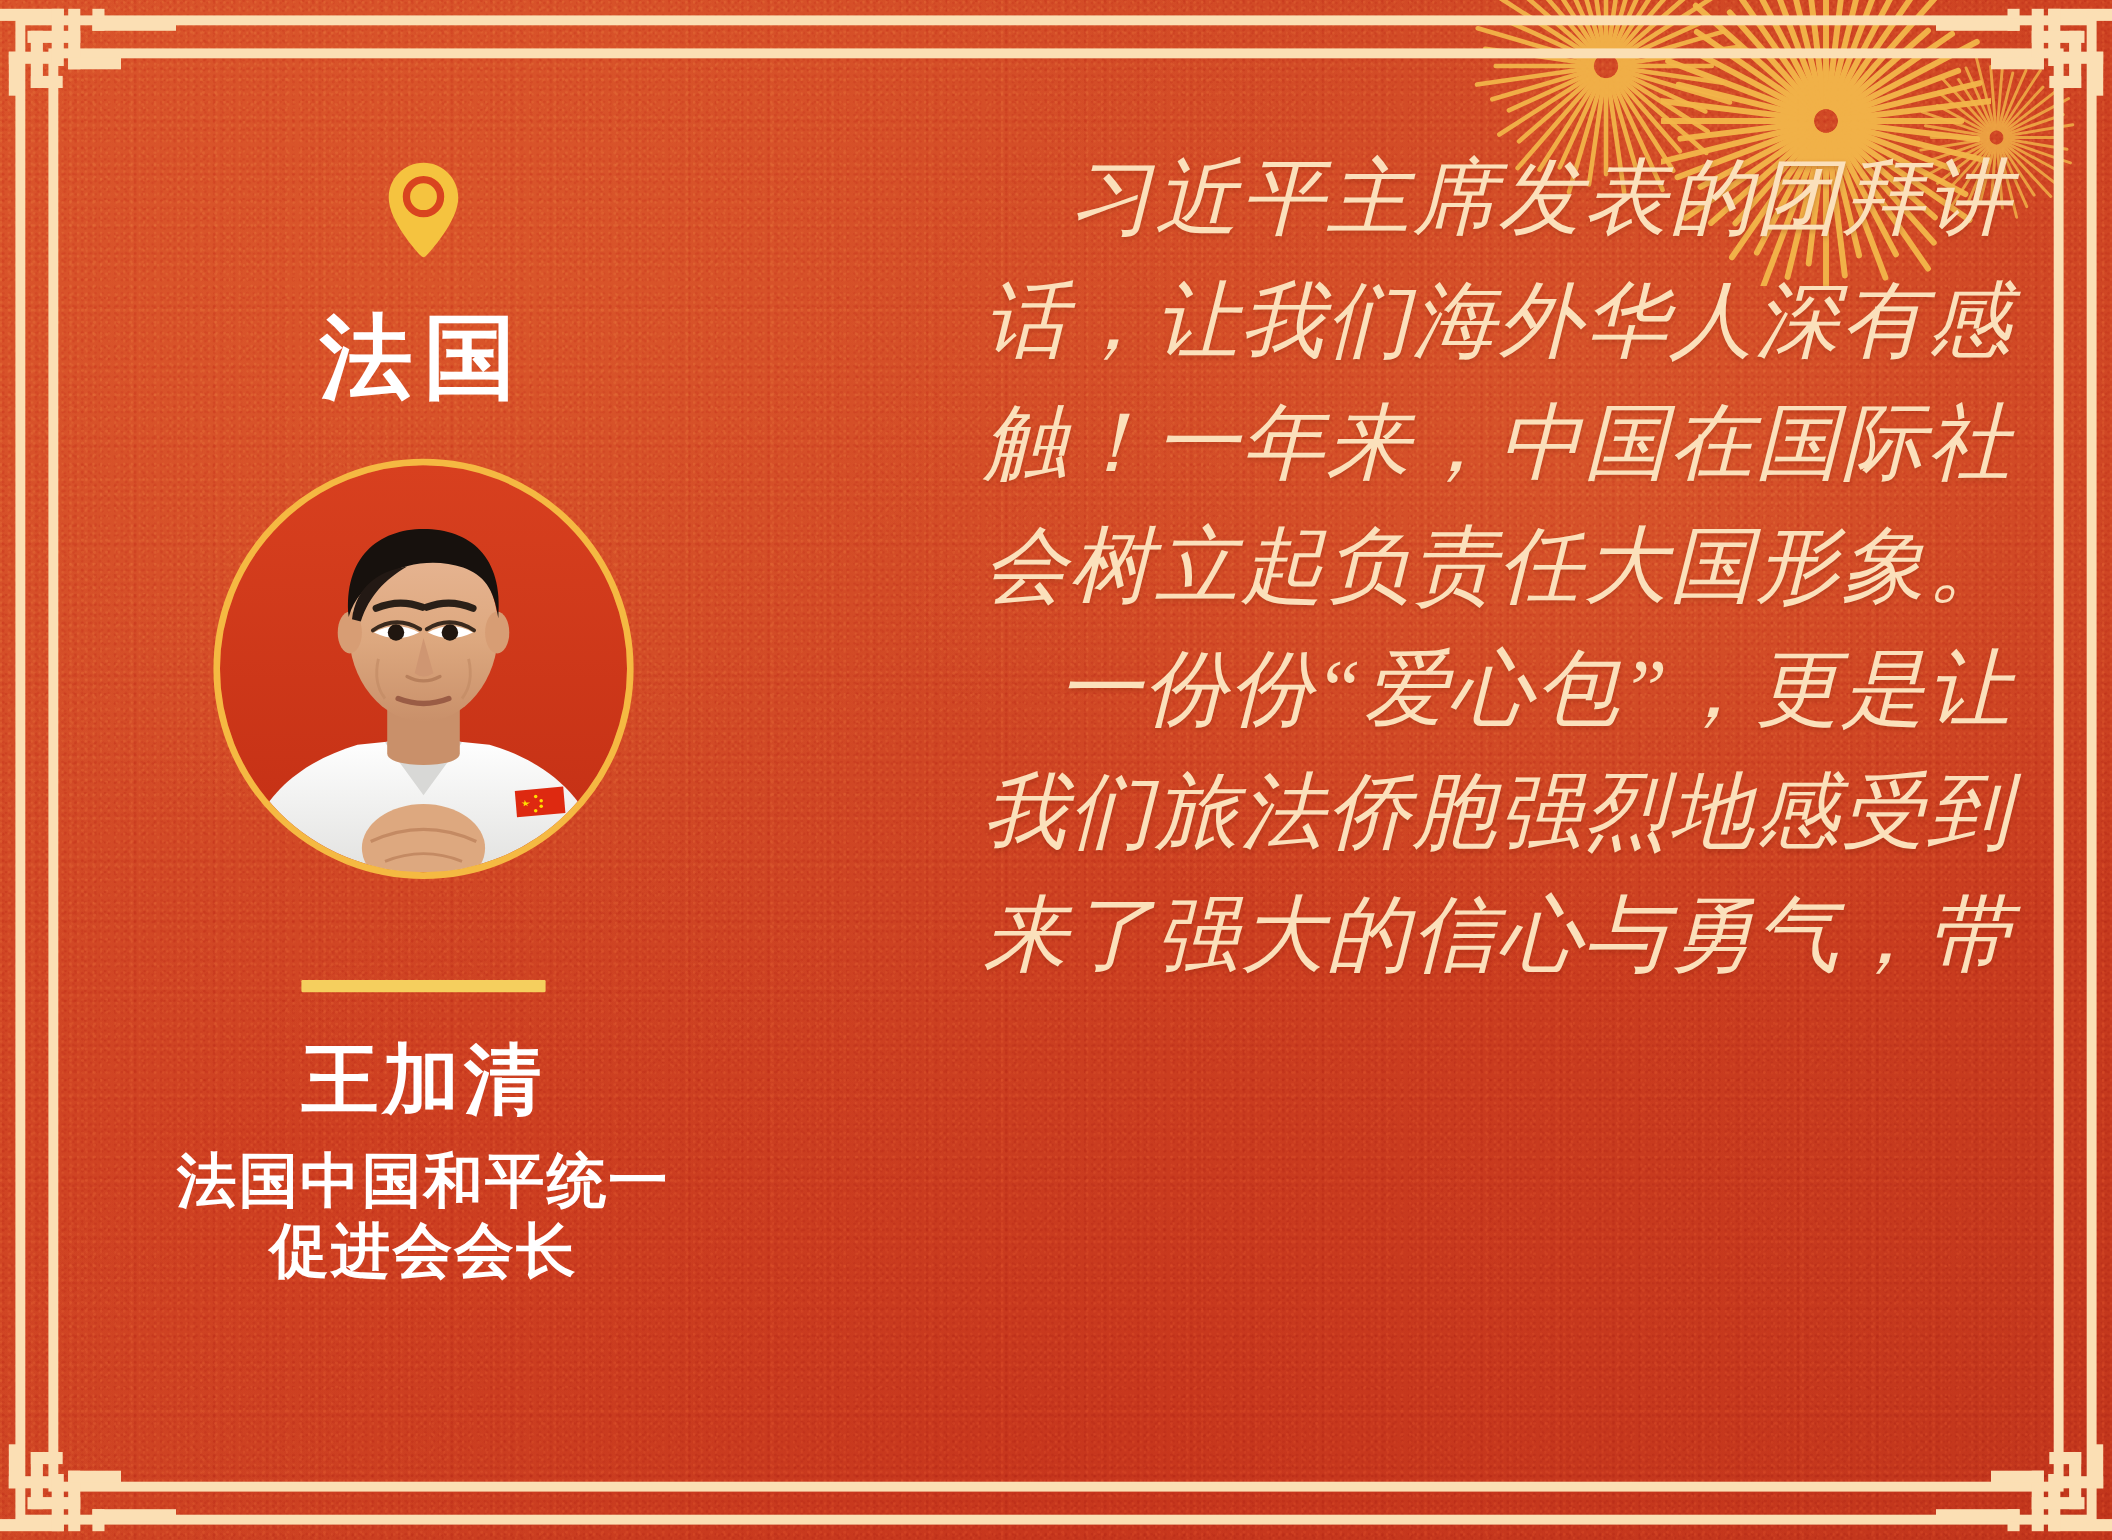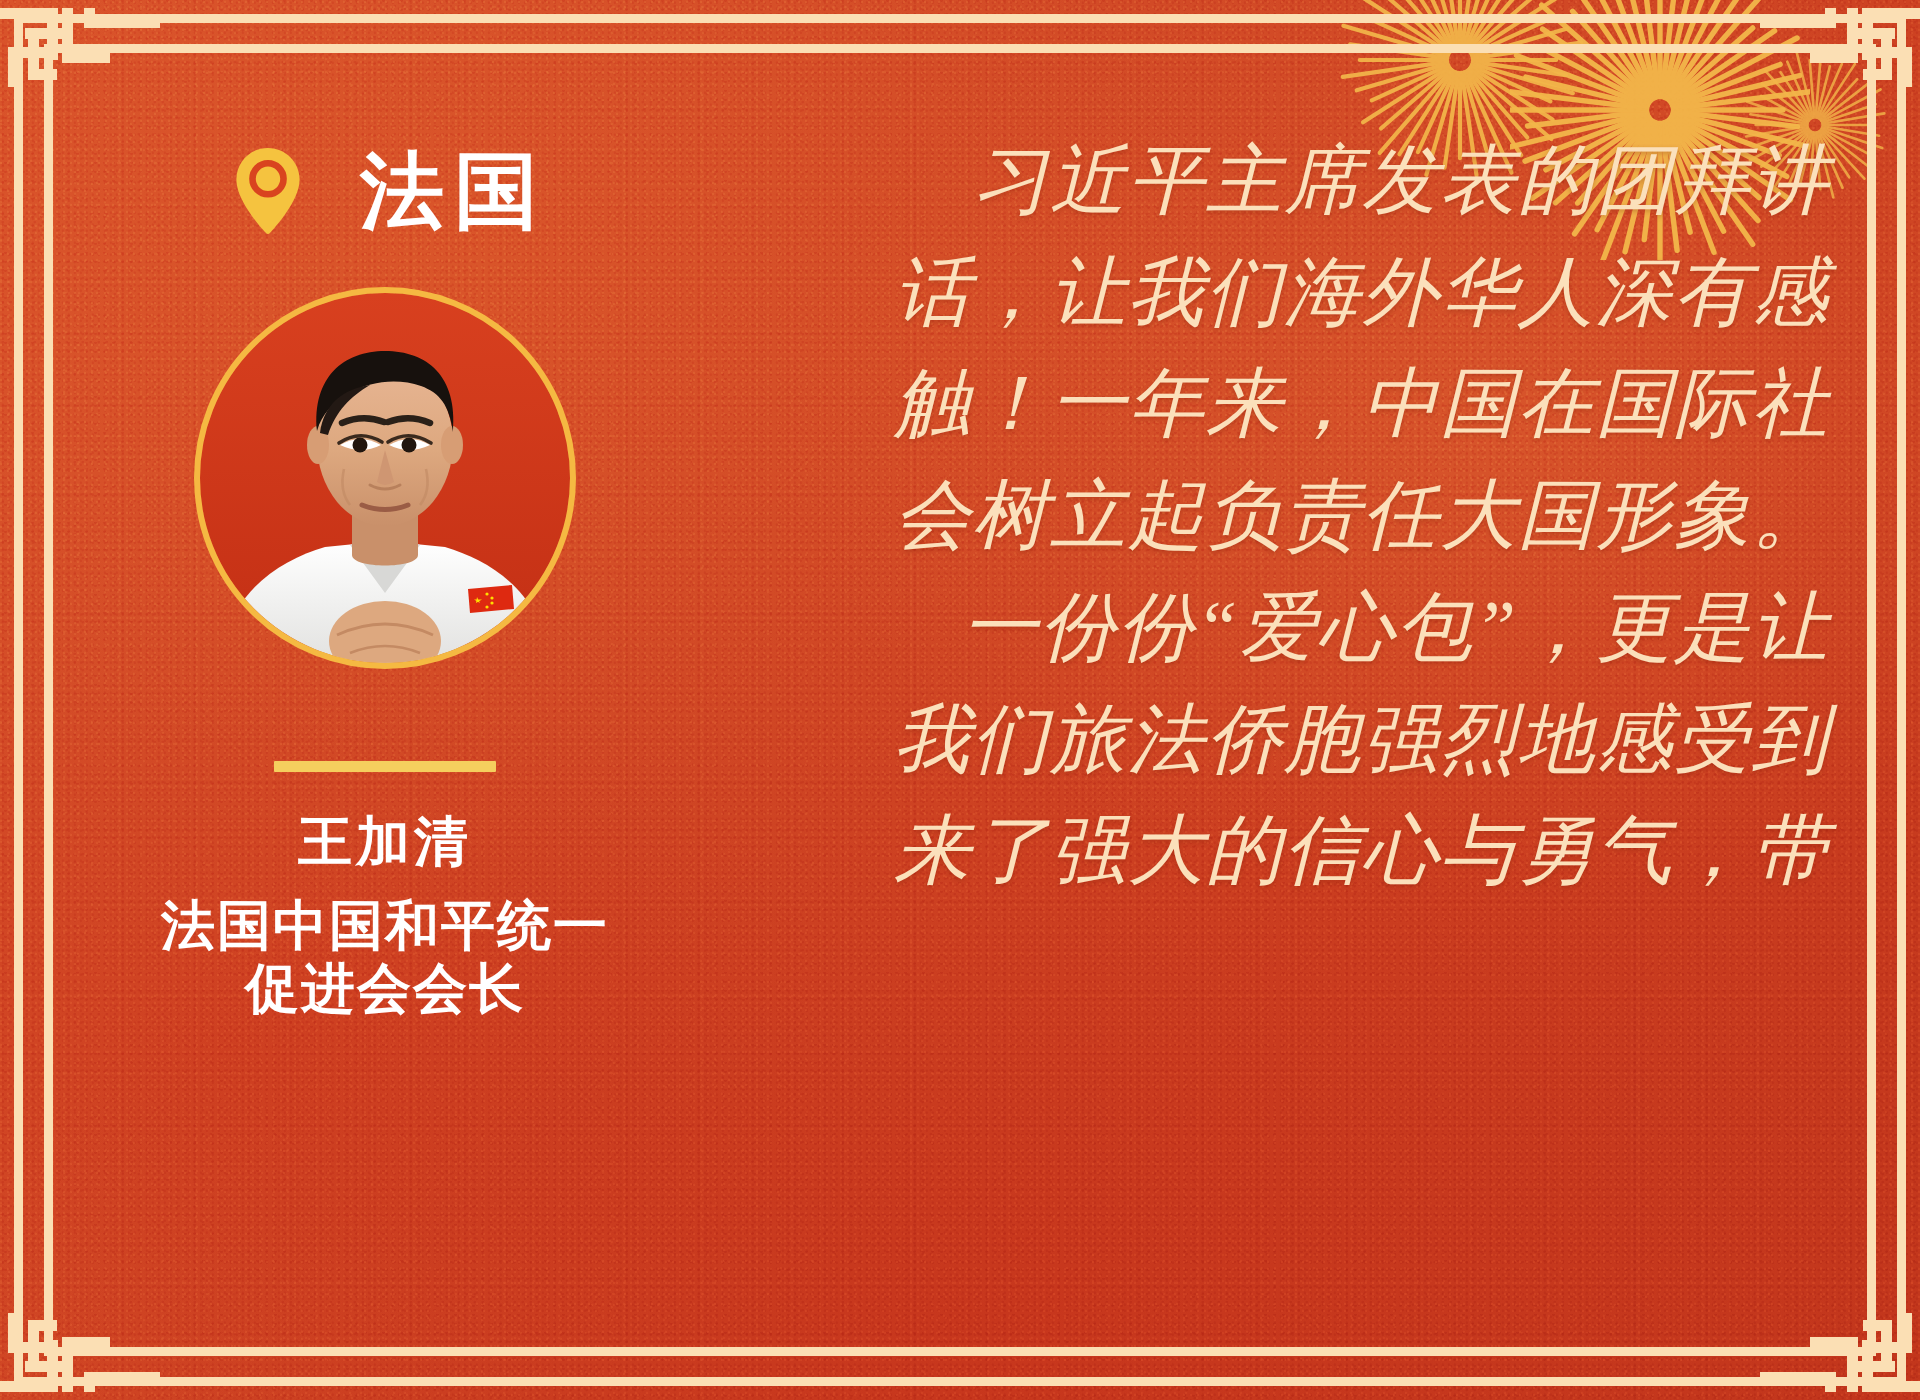--- a/index.html
+++ b/index.html
@@ -48,40 +48,40 @@
   #firework-a{right:330px;top:-70px;width:260px;height:260px;opacity:.92;}
   #firework-b{right:110px;top:-40px;width:300px;height:300px;opacity:.95;}
   #firework-c{right:10px;top:30px;width:190px;height:190px;opacity:.8;}
 
   
   #content{position:absolute;left:70px;top:70px;right:70px;bottom:70px;display:flex;}
   #left-panel{width:630px;flex:0 0 630px;display:flex;flex-direction:column;align-items:center;padding-top:75px;}
   #right-panel{flex:1;padding:55px 20px 0 20px;text-align:right;}
 
   
-  #location-header{display:flex;align-items:center;gap:46px;margin-bottom:42px;}
+  #location-header{display:flex;align-items:center;gap:46px;margin-bottom:42px;flex-direction:column;}
   #pin-icon{width:92px;height:92px;display:block;}
   #country-name{
     color:#ffffff;font-size:84px;font-weight:bold;letter-spacing:10px;
     line-height:1;white-space:nowrap;
     font-family:"Liberation Sans","DejaVu Sans",sans-serif;
   }
 
   
   #portrait-wrap{position:relative;width:382px;height:382px;margin-top:8px;}
   #portrait-ring{position:absolute;inset:0;border-radius:50%;border:6px solid #f5b942;box-sizing:border-box;z-index:3;}
   #portrait-clip{position:absolute;inset:6px;border-radius:50%;overflow:hidden;z-index:2;}
   #portrait-photo{position:absolute;inset:0;}
 
   
   #divider{width:222px;height:11px;background:#f5cf5e;margin:92px 0 38px 0;border-radius:1px;}
 
   
   #person-name{
-    color:#fff;font-size:54px;font-weight:bold;line-height:1.18;letter-spacing:4px;
+    color:#fff;font-size:70px;font-weight:bold;line-height:1.18;letter-spacing:4px;
     text-align:center;
   }
   #person-title{
     color:#fff;font-size:54px;font-weight:bold;line-height:1.18;letter-spacing:2px;
     text-align:center;margin-top:20px;max-width:560px;
   }
 
   
   #quote{
     color:#fbe0bb;

